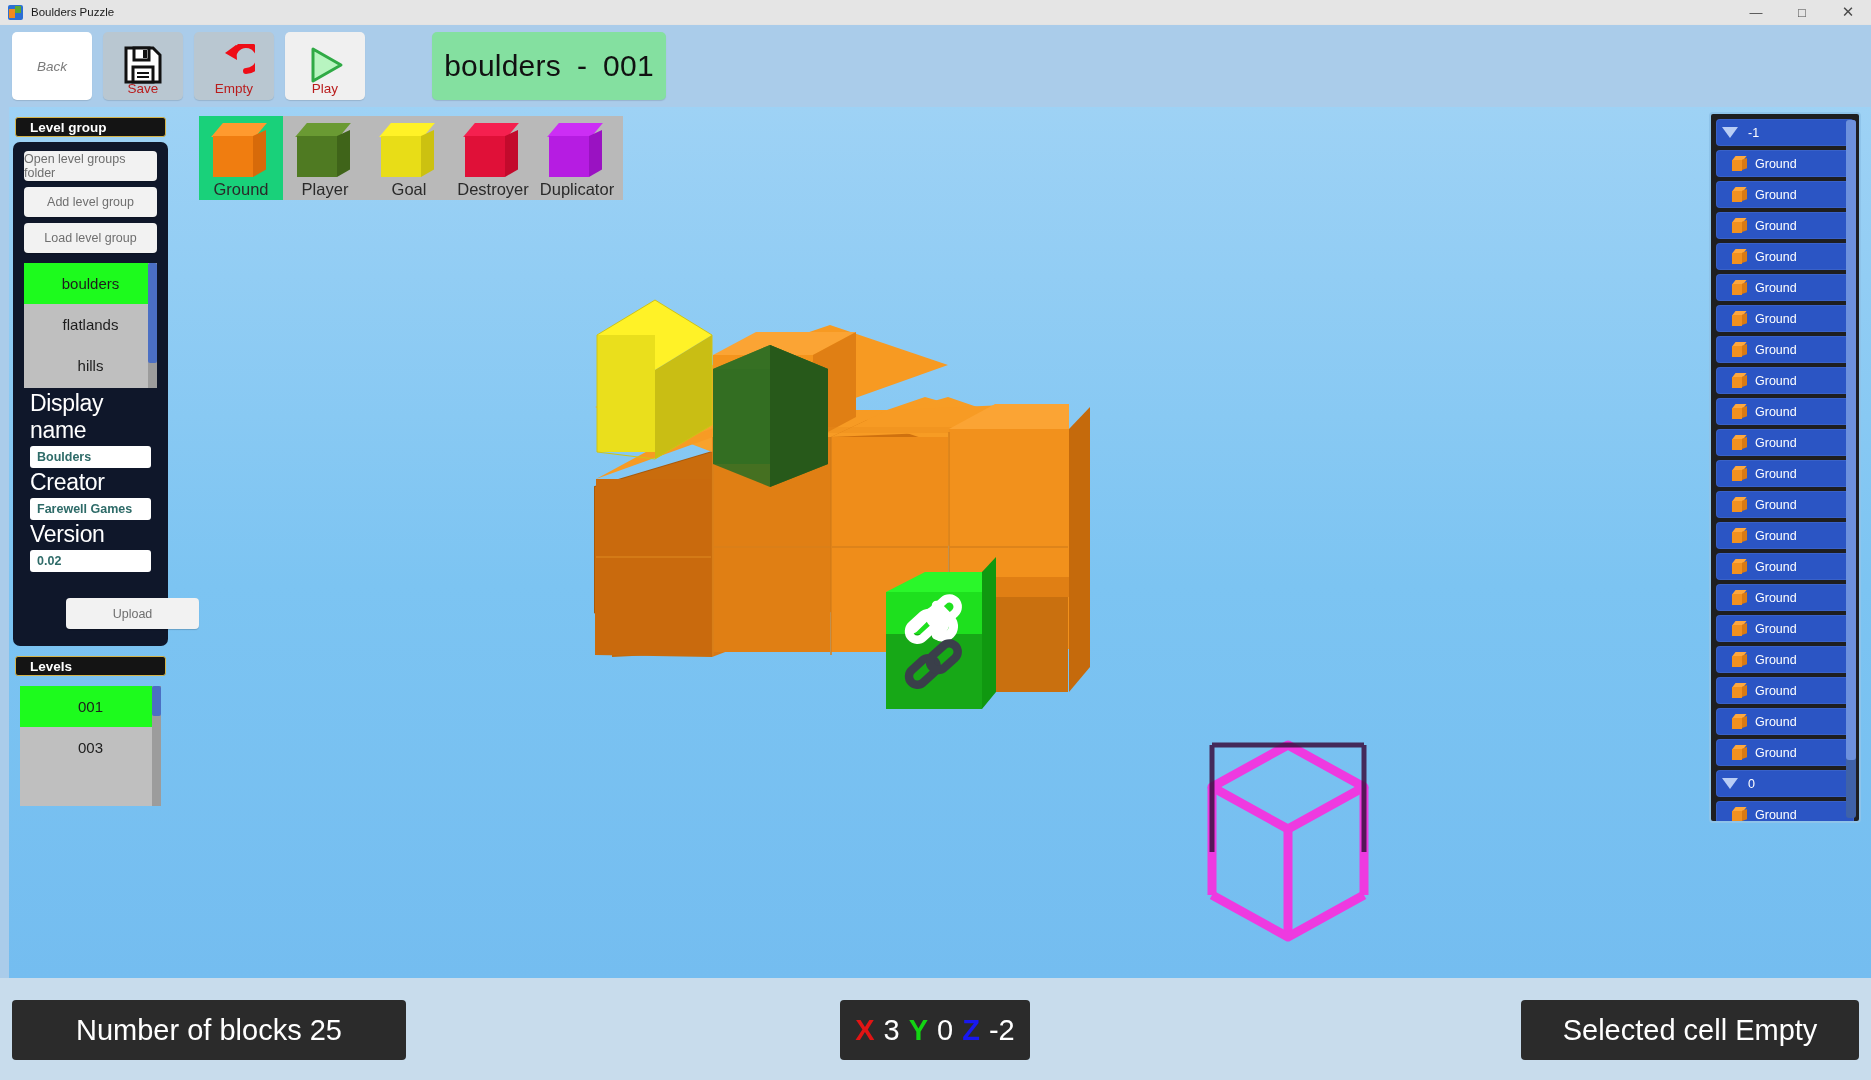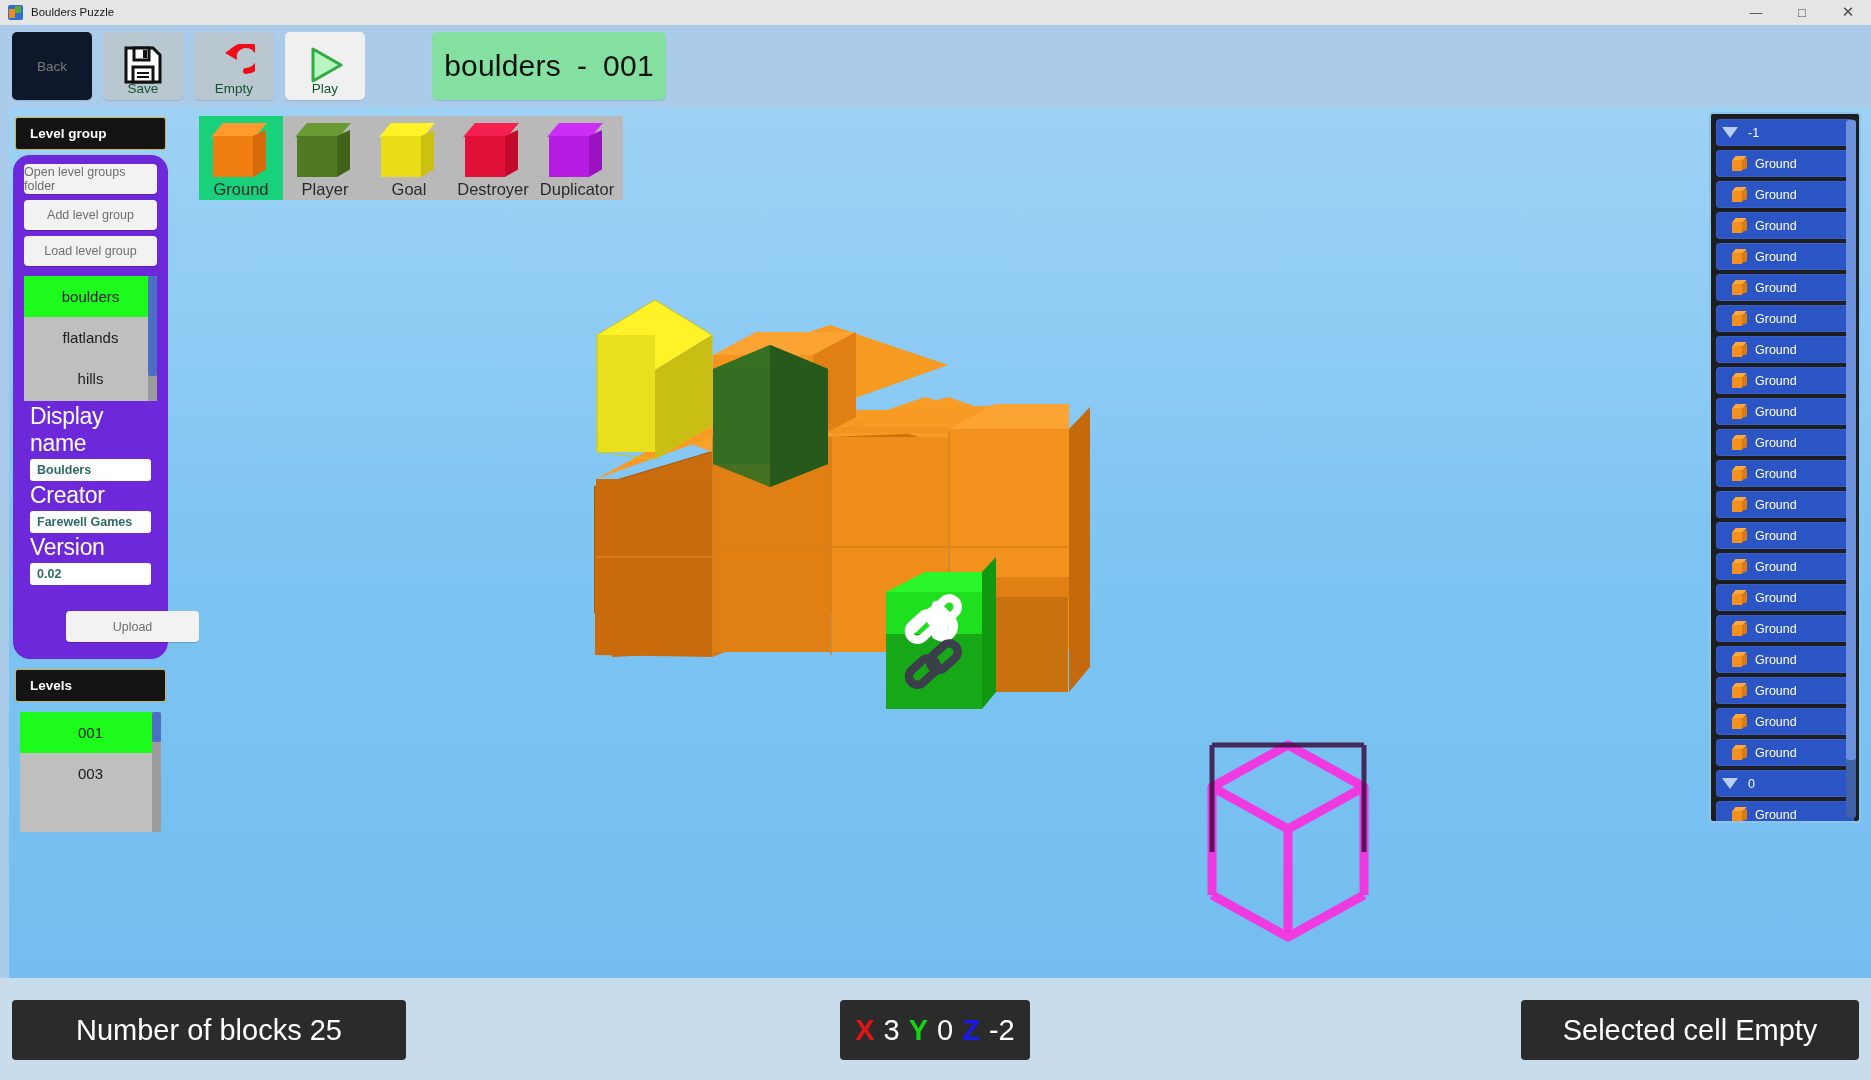--- a/index.html
+++ b/index.html
@@ -35,22 +35,22 @@
   
   #toolbar {
     position: absolute; left: 0; top: 25px; width: 1871px; height: 82px;
     background: #aaccea; display: flex; align-items: center; padding-left: 12px; gap: 11px;
   }
   .tbtn {
     width: 80px; height: 68px; border-radius: 5px;
     display: flex; flex-direction: column; align-items: center; justify-content: center;
     position: relative; box-shadow: 0 1px 1px rgba(0,0,0,.12);
   }
-  .tbtn .lbl { font-size: 13.5px; color: #14532d; }
-  .tbtn.back { background:#0f172a; }
+  .tbtn .lbl { font-size: 13.5px; color: #b91c1c; }
+  .tbtn.back { background:#ffffff;font-style:italic; }
   .tbtn.back .lbl { color:#7c7c7c; }
   .tbtn.save { background:#b9c7d1; }
   .tbtn.undo { background:#b9c7d1; }
   .tbtn.play { background:#f0f0f0; }
   .tbtn .lbl.bottom { position:absolute; bottom: 4px; }
   .icon-wrap { display:flex; align-items:center; justify-content:center; height: 44px; margin-bottom: 2px; }
 
   #level-title {
     width: 234px; height: 68px; background: #84e0a0; border-radius: 5px;
     display: flex; align-items: center; justify-content: center; gap: 16px;
@@ -84,26 +84,26 @@
   .pcube .side { position:absolute; left:40px; top:7px; width:13px; height:47px;
      clip-path: polygon(0 6px, 100% 0, 100% 84%, 0 100%); }
 
   
   #sidebar {
     position: absolute; left: 9px; top: 107px; width: 163px; height: 871px;
     background: transparent; z-index: 5;
   }
   .sect-header {
     background: #141414; border: 1px solid #d2b24a; border-radius: 3px;
-    height: 33px; display:flex; align-items:center; padding-left: 14px;
+    height: 20px; display:flex; align-items:center; padding-left: 14px;
     color: #fff; font-size: 13.5px; font-weight: bold;
     margin: 10px 6px 0 6px;
   }
   .sect-body {
-    background: #6d28d9; border-radius: 17px; margin: 5px 4px 0 4px; padding: 9px 11px 11px 11px;
+    background: #0f172a; border-radius: 7px; margin: 5px 4px 0 4px; padding: 9px 11px 11px 11px;
   }
   .sb-btn {
     background: #f2f2f2; border-radius: 4px; height: 30px; width: 100%;
     display:flex; align-items:center; justify-content:center;
     font-size: 12.5px; color:#6f6f6f; margin-bottom: 6px;
     box-shadow: 0 1px 1px rgba(0,0,0,.18);
   }
   .sb-btn.tall { height: 31px; margin-left: 42px; }
   .sb-btn.dim { background: #e6e6e6; }
   .listbox {

